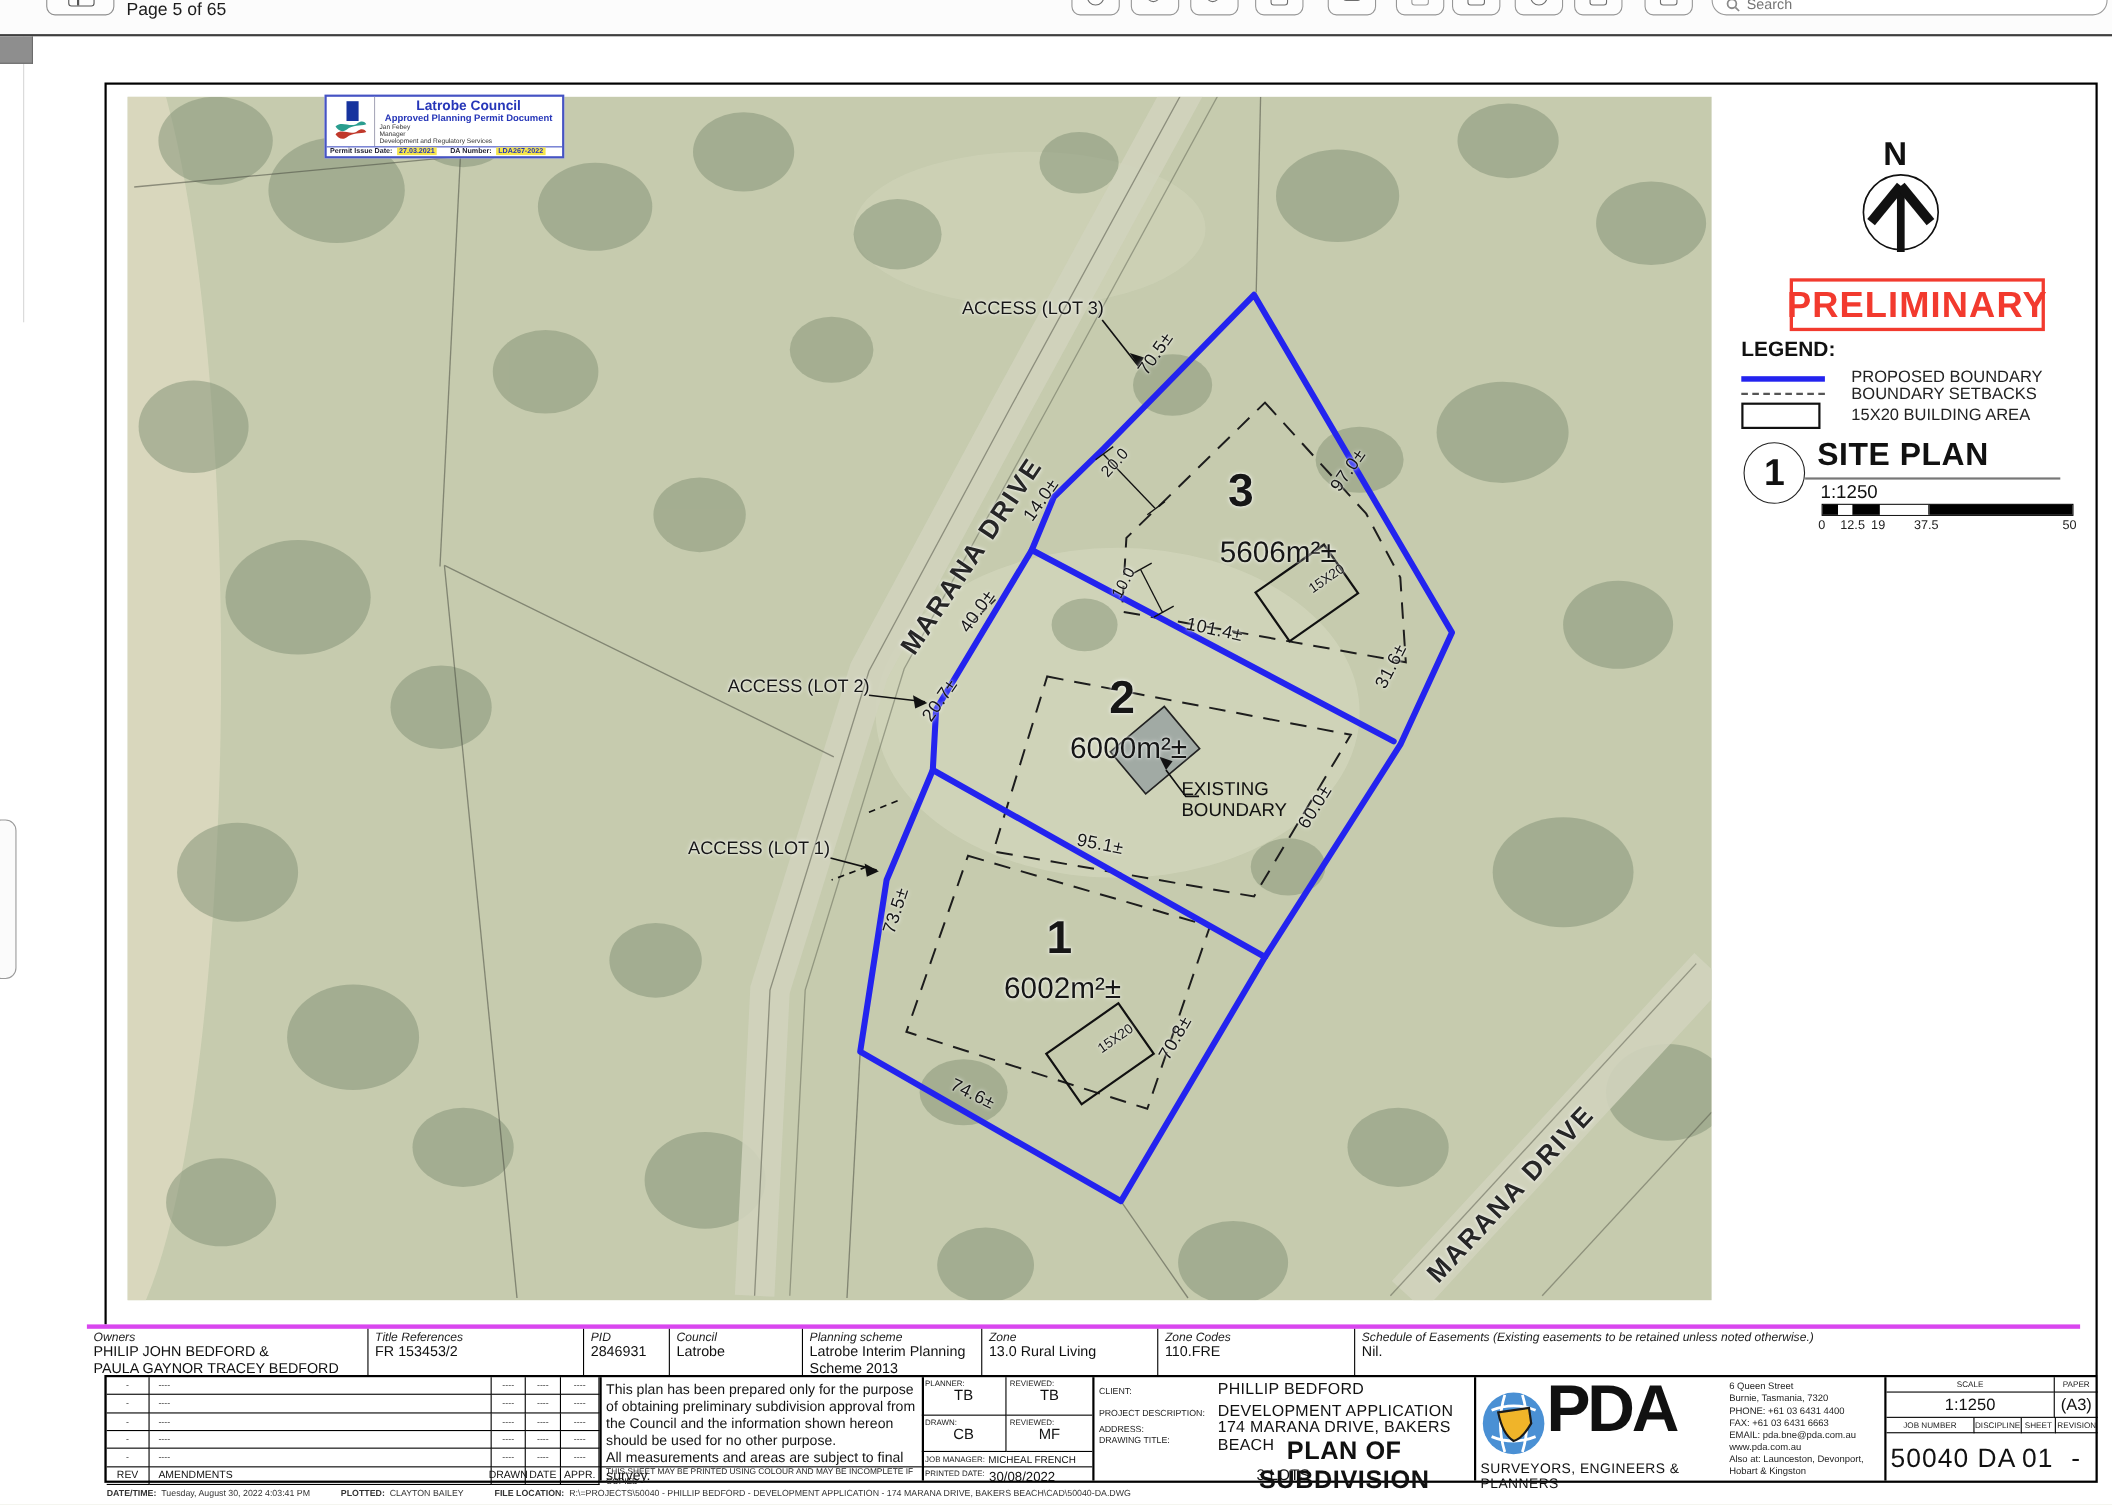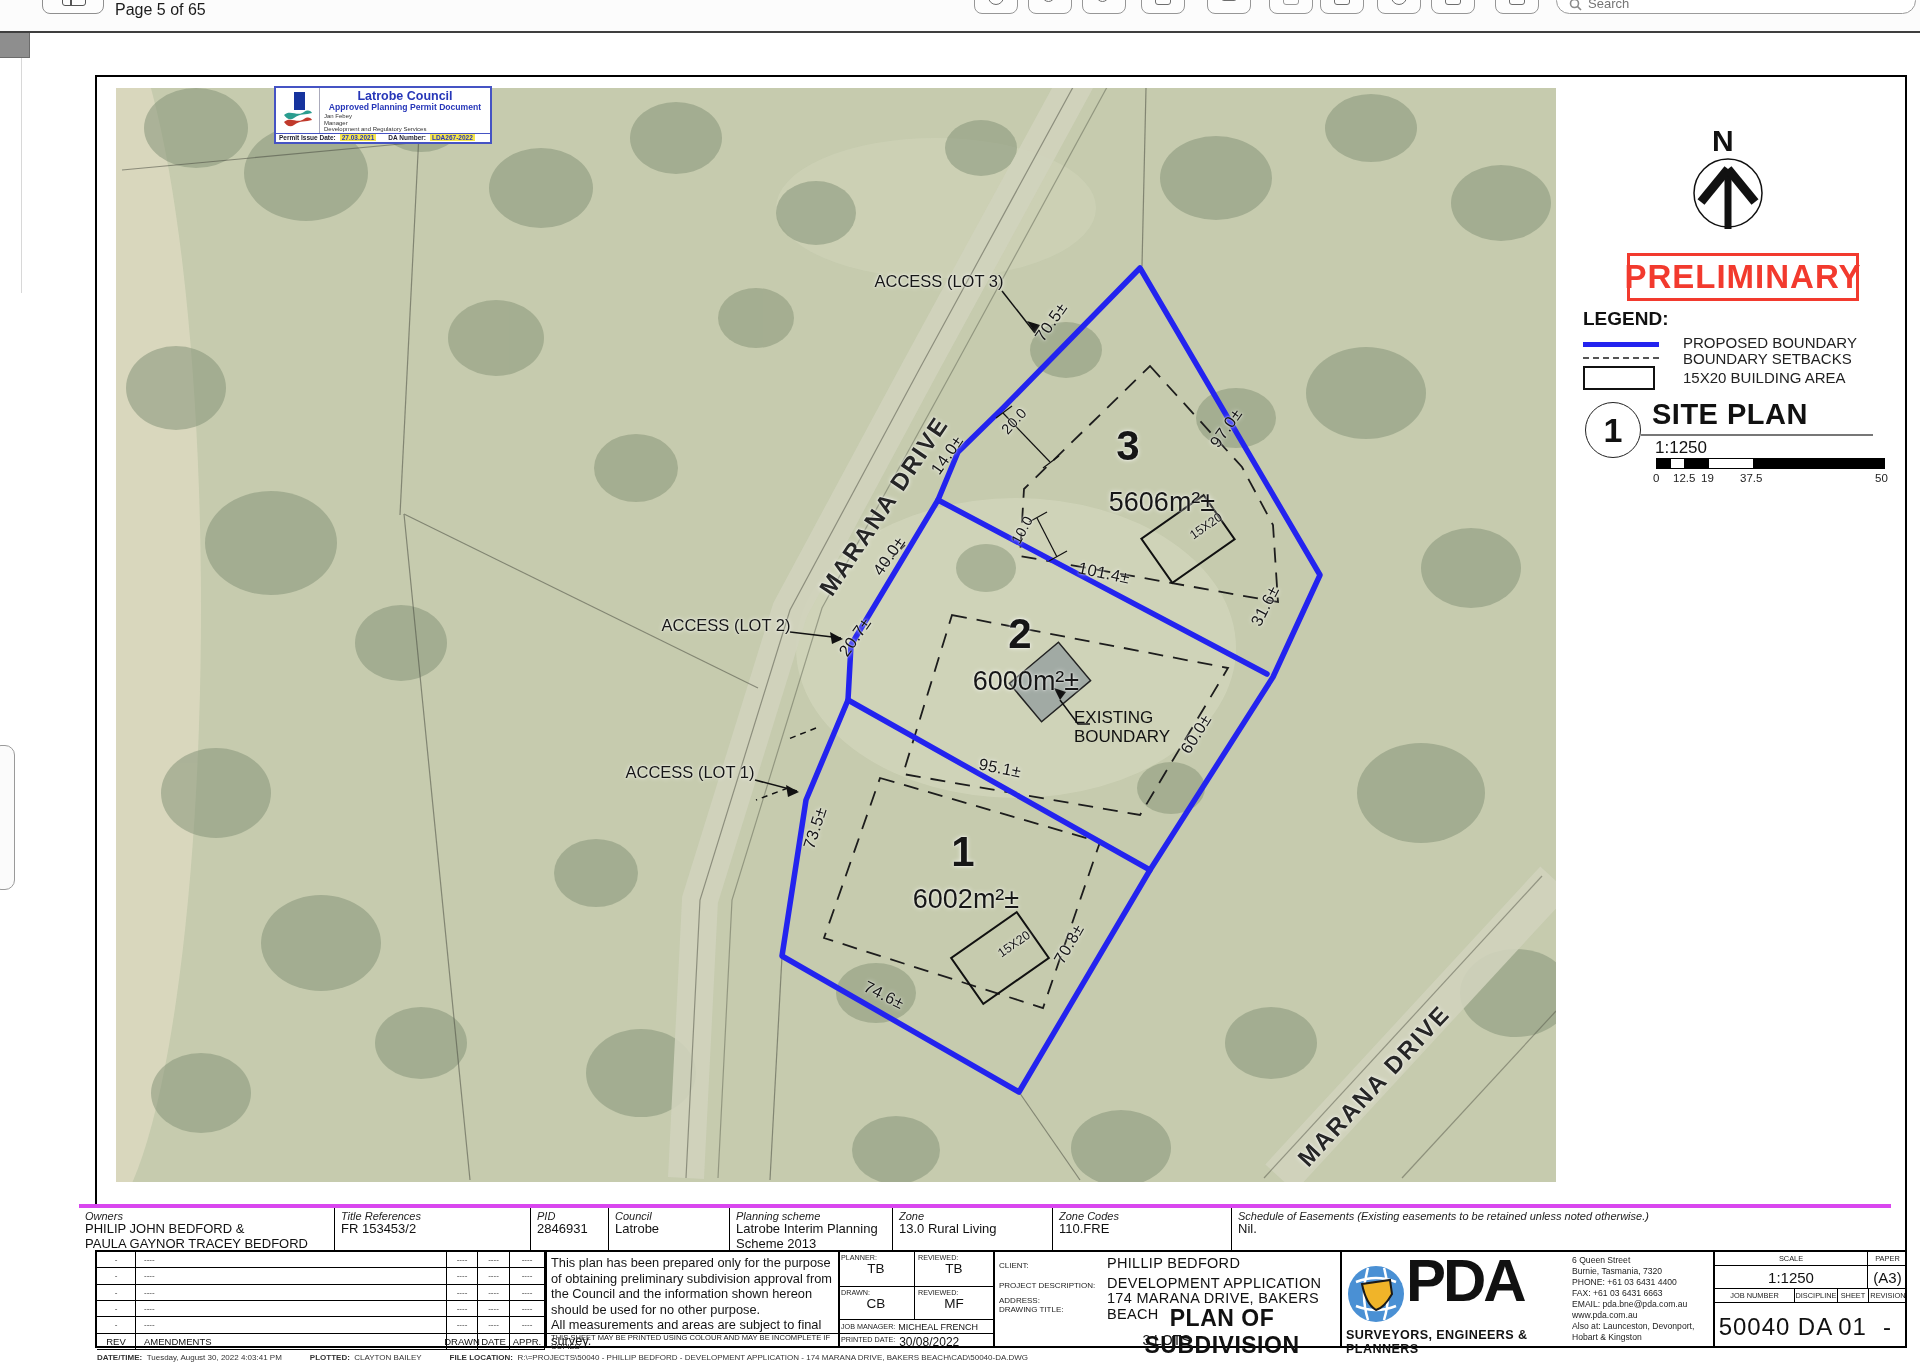--- a/index.html
+++ b/index.html
@@ -32,21 +32,21 @@
   .dim{font-size:16.5px;letter-spacing:.3px}
   .dim-sm{font-size:14.5px}
   .access{font-size:16.5px}
   .road-name{font-size:24px;font-weight:700;letter-spacing:2px;color:#262626}
   .lot-num{font-size:42px;font-weight:700}
   .lot-area{font-size:27px;font-weight:500}
   .bldg-tag{font-size:12.5px}
   .exist-bldg{font-size:17px;line-height:19px}
 
   
-  .stamp{left:274px;top:86px;width:218px;height:58px;background:#fff;border:2px solid #4553c4;display:flex;flex-direction:column;z-index:5}
+  .stamp{left:295px;top:86px;width:218px;height:58px;background:#fff;border:2px solid #4553c4;display:flex;flex-direction:column;z-index:5}
   .stamp-main{flex:1;display:flex}
   .stamp-logo{width:44px;display:flex;align-items:center;justify-content:center;border-right:1px solid #aab;padding:2px}
   .stamp-text{flex:1;padding:2px 4px 0 4px}
   .stamp-council{font-size:12.5px;font-weight:700;color:#2636b8;text-align:center;line-height:13px}
   .stamp-sub{font-size:8.6px;font-weight:700;color:#2636b8;text-align:center;line-height:9px}
   .stamp-officer{font-size:6px;color:#333;line-height:6.5px;margin-top:1px}
   .stamp-bottom{height:12px;border-top:1px solid #4553c4;display:flex;align-items:center;font-size:6.5px;gap:4px;padding:0 3px;color:#223}
   .stamp-bottom b{font-weight:700}
   .hl{background:#f6e64b;color:#2636b8;font-weight:700;padding:0 2px}
 
@@ -92,21 +92,21 @@
   .pl-lab{font-size:7.2px;color:#222}
   .pl-val{font-size:13.5px;text-align:center;line-height:13px}
   .client{position:absolute;left:896px;top:0;width:347px;height:98px;padding:3px 0 0 6px}
   .cl-row{display:flex;align-items:baseline}
   .cl-lab{font-size:8px;color:#222;width:108px;flex:none}
   .cl-val{font-size:14.5px;letter-spacing:.3px}
   .cl-title{font-size:23px;font-weight:800;text-align:center;width:230px;letter-spacing:.5px}
   .cl-sub{font-size:14px;text-align:center;width:335px;margin-top:-1px}
   .pda{position:absolute;left:1243px;top:0;width:232px;height:98px}
   .pda-name{position:absolute;left:66px;top:-6px;font-size:60px;font-weight:800;letter-spacing:-3px}
-  .pda-tag{position:absolute;left:6px;top:76px;font-size:12.6px;font-weight:700;letter-spacing:.4px}
+  .pda-tag{position:absolute;left:6px;top:76px;font-size:12.6px;font-weight:400;letter-spacing:.4px}
   .pda-contact{position:absolute;left:1475px;top:3px;width:136px;text-align:left;font-size:8.6px;line-height:11px;color:#222}
   .sc-cell{position:absolute;border-left:1px solid #000;border-bottom:1px solid #000;display:flex;align-items:center;justify-content:center}
   .sc-h{font-size:7.4px;color:#222}
   .sc-v{font-size:15px}
   .sc-big{font-size:24px;letter-spacing:1px}
 
   .statusbar{left:97px;top:1353px;font-size:8px;color:#333;display:flex;gap:0;white-space:nowrap}
   .statusbar span{margin-right:14px}
 </style>
 </head>

